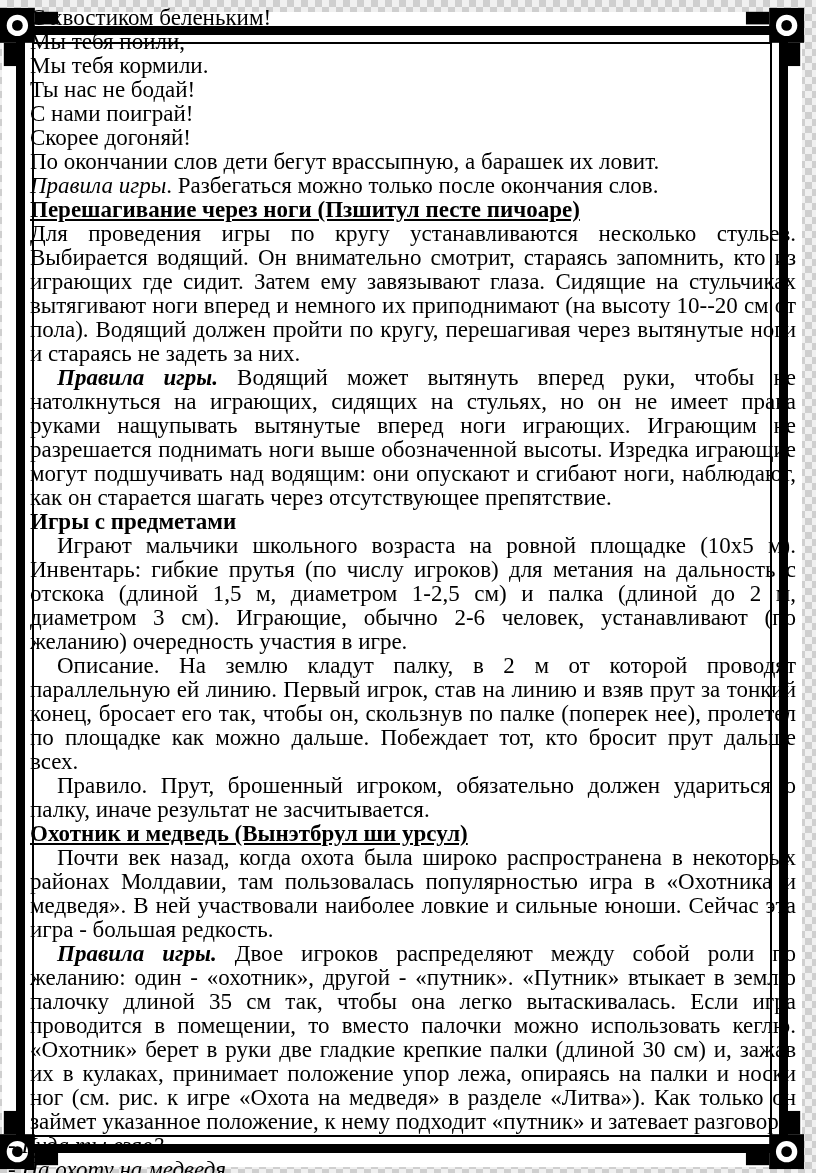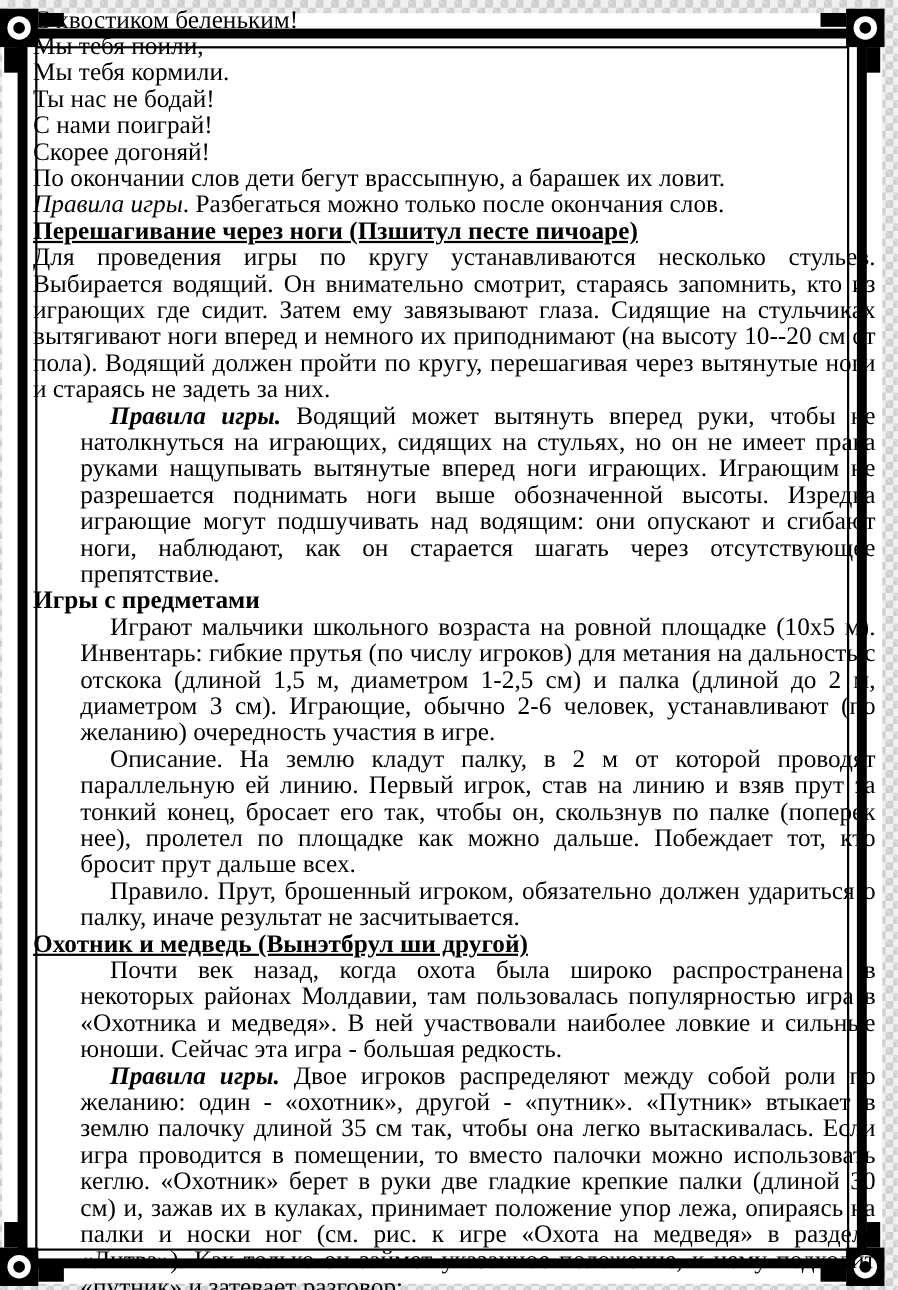--- a/index.html
+++ b/index.html
@@ -35,21 +35,21 @@
   .content {
     position: absolute;
     z-index: 2;
     left: 28px; right: 6px; top: -6px;
     font-size: 23px;
     line-height: 24px;
     color: #000;
   }
   .t-line { text-align: left; }
   .t-para { text-align: justify; }
-  .t-para.indent { text-indent: 27px; margin-left: 43px; }
+  .t-para.indent { text-indent: 27px; }
   .t-heading { text-align: left; font-weight: bold; }
   .t-heading.underline { text-decoration: underline; }
   .t-dialogue { font-style: italic; margin-left: -22px; }
   .seg.italic { font-style: italic; margin-top: 28px; }
   .seg.bold-italic { font-style: italic; font-weight: bold; }
 </style>
 </head>
 <body>
 
 <div class="page">
@@ -108,20 +108,20 @@
       <div class="t-line">Скорее догоняй!</div>
       <p class="t-para"><span class="seg">По окончании слов дети бегут врассыпную, а барашек их ловит.</span></p>
       <p class="t-para"><span class="seg italic">Правила игры</span><span class="seg">. Разбегаться можно только после окончания слов.</span></p>
       <div class="t-heading underline">Перешагивание через ноги (Пзшитул песте пичоаре)</div>
       <p class="t-para"><span class="seg">Для проведения игры по кругу устанавливаются несколько стульев. Выбирается водящий. Он внимательно смотрит, стараясь запомнить, кто из играющих где сидит. Затем ему завязывают глаза. Сидящие на стульчиках вытягивают ноги вперед и немного их приподнимают (на высоту 10--20 см от пола). Водящий должен пройти по кругу, перешагивая через вытянутые ноги и стараясь не задеть за них.</span></p>
       <p class="t-para indent"><span class="seg bold-italic">Правила игры.</span><span class="seg"> Водящий может вытянуть вперед руки, чтобы не натолкнуться на играющих, сидящих на стульях, но он не имеет права руками нащупывать вытянутые вперед ноги играющих. Играющим не разрешается поднимать ноги выше обозначенной высоты. Изредка играющие могут подшучивать над водящим: они опускают и сгибают ноги, наблюдают, как он старается шагать через отсутствующее препятствие.</span></p>
       <div class="t-heading">Игры с предметами</div>
       <p class="t-para indent"><span class="seg">Играют мальчики школьного возраста на ровной площадке (10х5 м). Инвентарь: гибкие прутья (по числу игроков) для метания на дальность с отскока (длиной 1,5 м, диаметром 1-2,5 см) и палка (длиной до 2 м, диаметром 3 см). Играющие, обычно 2-6 человек, устанавливают (по желанию) очередность участия в игре.</span></p>
       <p class="t-para indent"><span class="seg">Описание. На землю кладут палку, в 2 м от которой проводят параллельную ей линию. Первый игрок, став на линию и взяв прут за тонкий конец, бросает его так, чтобы он, скользнув по палке (поперек нее), пролетел по площадке как можно дальше. Побеждает тот, кто бросит прут дальше всех.</span></p>
       <p class="t-para indent"><span class="seg">Правило. Прут, брошенный игроком, обязательно должен удариться о палку, иначе результат не засчитывается.</span></p>
-      <div class="t-heading underline">Охотник и медведь (Вынэтбрул ши другой)</div>
+      <div class="t-heading underline">Охотник и медведь (Вынэтбрул ши урсул)</div>
       <p class="t-para indent"><span class="seg">Почти век назад, когда охота была широко распространена в некоторых районах Молдавии, там пользовалась популярностью игра в «Охотника и медведя». В ней участвовали наиболее ловкие и сильные юноши. Сейчас эта игра - большая редкость.</span></p>
       <p class="t-para indent"><span class="seg bold-italic">Правила игры.</span><span class="seg"> Двое игроков распределяют между собой роли по желанию: один - «охотник», другой - «путник». «Путник» втыкает в землю палочку длиной 35 см так, чтобы она легко вытаскивалась. Если игра проводится в помещении, то вместо палочки можно использовать кеглю. «Охотник» берет в руки две гладкие крепкие палки (длиной 30 см) и, зажав их в кулаках, принимает положение упор лежа, опираясь на палки и носки ног (см. рис. к игре «Охота на медведя» в разделе «Литва»). Как только он займет указанное положение, к нему подходит «путник» и затевает разговор:</span></p>
       <div class="t-dialogue">- Куда ты взяв?</div>
       <div class="t-dialogue">- На охоту на медведя.</div>
     </div>
 
 </div>
 
 </body></html>

